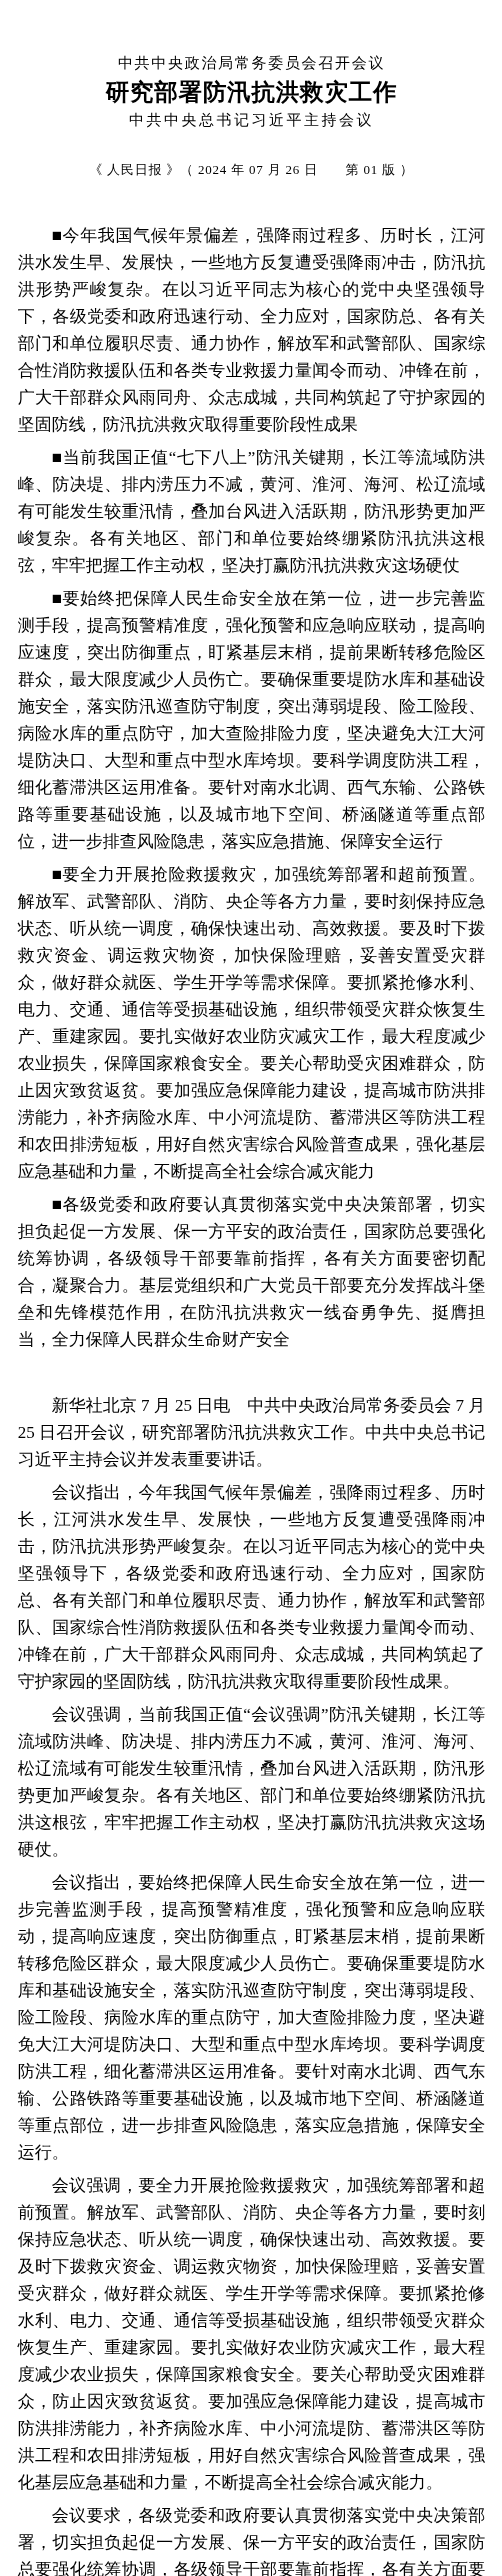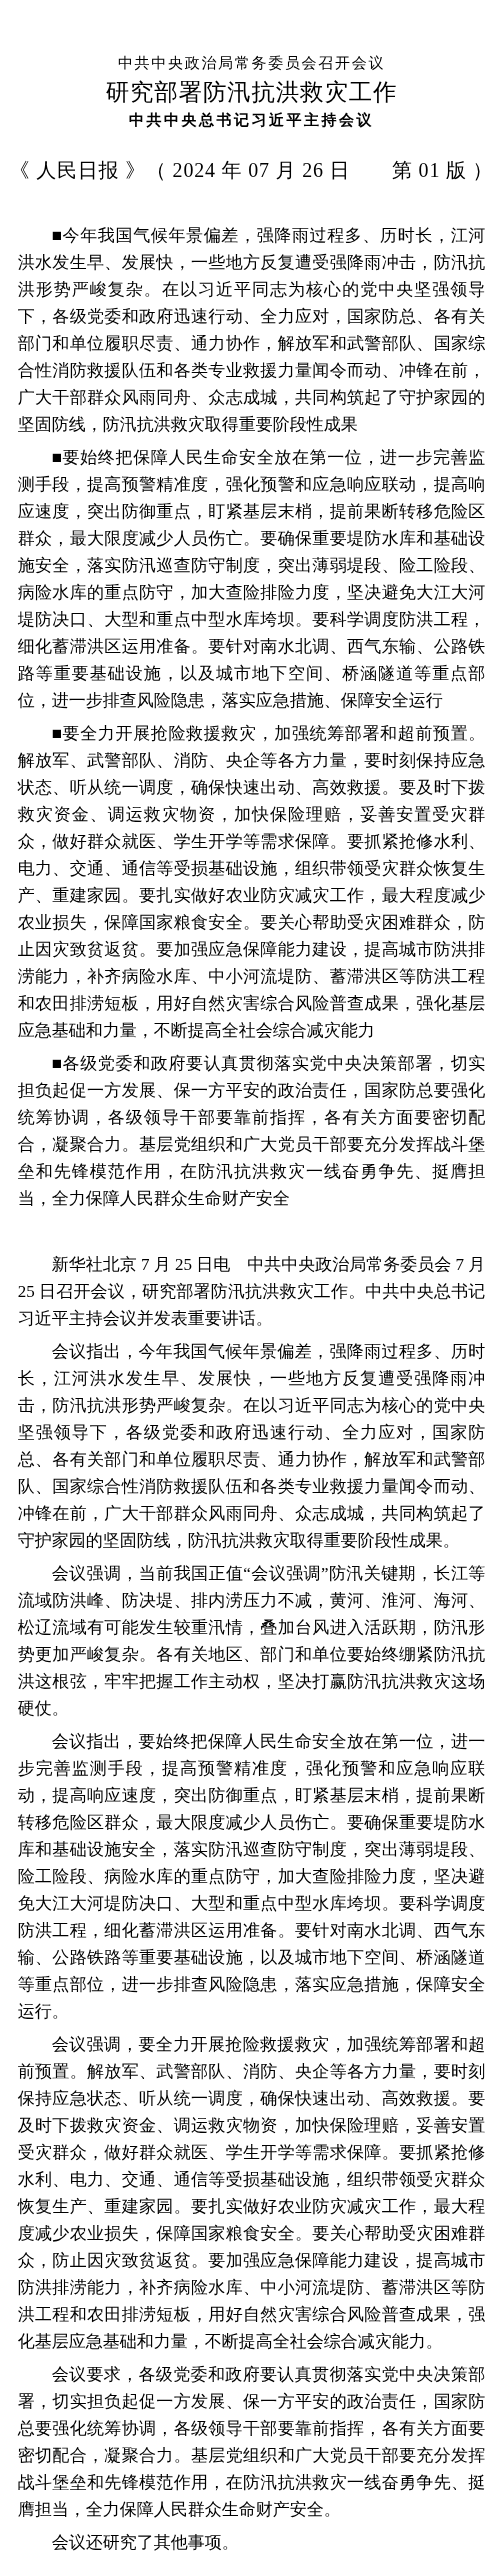--- a/index.html
+++ b/index.html
@@ -25,33 +25,33 @@
     font-size: 15px;
     line-height: 22px;
     letter-spacing: 1.7px;
     font-weight: normal;
     margin: 0;
     font-family: Liberation Serif, serif;
   }
   .title {
     font-size: 23.5px;
     line-height: 32px;
-    font-weight: normal;
+    font-weight: bold;
     letter-spacing: 0.8px;
     margin: 1.7px 0 1.7px 0;
   }
   .subtitle {
     font-size: 15px;
     line-height: 23.5px;
     letter-spacing: 2.5px;
-    font-weight: bold;
+    font-weight: normal;
     margin: 0;
   }
   .source-line {
-    font-size: 20px;
+    font-size: 13px;
     line-height: 20px;
     margin-top: 27px;
     letter-spacing: 0.8px;
   }
   .article {
     margin-top: 42px;
     padding: 0 11.7px;
     font-size: 17px;
     line-height: 27px;
     text-align: justify;
@@ -75,20 +75,21 @@
     <div class="kicker">中共中央政治局常务委员会召开会议</div>
     <div class="title">研究部署防汛抗洪救灾工作</div>
     <div class="subtitle">中共中央总书记习近平主持会议</div>
     <div class="source-line">《 人民日报 》（ 2024 年 07 月 26 日　　第 01 版 ）</div>
   </div>
 
   <div class="article">
 
     <div class="summary-section">
       <p>■今年我国气候年景偏差，强降雨过程多、历时长，江河洪水发生早、发展快，一些地方反复遭受强降雨冲击，防汛抗洪形势严峻复杂。在以习近平同志为核心的党中央坚强领导下，各级党委和政府迅速行动、全力应对，国家防总、各有关部门和单位履职尽责、通力协作，解放军和武警部队、国家综合性消防救援队伍和各类专业救援力量闻令而动、冲锋在前，广大干部群众风雨同舟、众志成城，共同构筑起了守护家园的坚固防线，防汛抗洪救灾取得重要阶段性成果</p>
+      <p>■当前我国正值“七下八上”防汛关键期，长江等流域防洪峰、防决堤、排内涝压力不减，黄河、淮河、海河、松辽流域有可能发生较重汛情，叠加台风进入活跃期，防汛形势更加严峻复杂。各有关地区、部门和单位要始终绷紧防汛抗洪这根弦，牢牢把握工作主动权，坚决打赢防汛抗洪救灾这场硬仗</p>
       <p>■要始终把保障人民生命安全放在第一位，进一步完善监测手段，提高预警精准度，强化预警和应急响应联动，提高响应速度，突出防御重点，盯紧基层末梢，提前果断转移危险区群众，最大限度减少人员伤亡。要确保重要堤防水库和基础设施安全，落实防汛巡查防守制度，突出薄弱堤段、险工险段、病险水库的重点防守，加大查险排险力度，坚决避免大江大河堤防决口、大型和重点中型水库垮坝。要科学调度防洪工程，细化蓄滞洪区运用准备。要针对南水北调、西气东输、公路铁路等重要基础设施，以及城市地下空间、桥涵隧道等重点部位，进一步排查风险隐患，落实应急措施、保障安全运行</p>
       <p>■要全力开展抢险救援救灾，加强统筹部署和超前预置。解放军、武警部队、消防、央企等各方力量，要时刻保持应急状态、听从统一调度，确保快速出动、高效救援。要及时下拨救灾资金、调运救灾物资，加快保险理赔，妥善安置受灾群众，做好群众就医、学生开学等需求保障。要抓紧抢修水利、电力、交通、通信等受损基础设施，组织带领受灾群众恢复生产、重建家园。要扎实做好农业防灾减灾工作，最大程度减少农业损失，保障国家粮食安全。要关心帮助受灾困难群众，防止因灾致贫返贫。要加强应急保障能力建设，提高城市防洪排涝能力，补齐病险水库、中小河流堤防、蓄滞洪区等防洪工程和农田排涝短板，用好自然灾害综合风险普查成果，强化基层应急基础和力量，不断提高全社会综合减灾能力</p>
       <p>■各级党委和政府要认真贯彻落实党中央决策部署，切实担负起促一方发展、保一方平安的政治责任，国家防总要强化统筹协调，各级领导干部要靠前指挥，各有关方面要密切配合，凝聚合力。基层党组织和广大党员干部要充分发挥战斗堡垒和先锋模范作用，在防汛抗洪救灾一线奋勇争先、挺膺担当，全力保障人民群众生命财产安全</p>
     </div>
 
     <div class="news-section">
       <p>新华社北京 7 月 25 日电　中共中央政治局常务委员会 7 月 25 日召开会议，研究部署防汛抗洪救灾工作。中共中央总书记习近平主持会议并发表重要讲话。</p>
       <p>会议指出，今年我国气候年景偏差，强降雨过程多、历时长，江河洪水发生早、发展快，一些地方反复遭受强降雨冲击，防汛抗洪形势严峻复杂。在以习近平同志为核心的党中央坚强领导下，各级党委和政府迅速行动、全力应对，国家防总、各有关部门和单位履职尽责、通力协作，解放军和武警部队、国家综合性消防救援队伍和各类专业救援力量闻令而动、冲锋在前，广大干部群众风雨同舟、众志成城，共同构筑起了守护家园的坚固防线，防汛抗洪救灾取得重要阶段性成果。</p>
       <p>会议强调，当前我国正值“会议强调”防汛关键期，长江等流域防洪峰、防决堤、排内涝压力不减，黄河、淮河、海河、松辽流域有可能发生较重汛情，叠加台风进入活跃期，防汛形势更加严峻复杂。各有关地区、部门和单位要始终绷紧防汛抗洪这根弦，牢牢把握工作主动权，坚决打赢防汛抗洪救灾这场硬仗。</p>
       <p>会议指出，要始终把保障人民生命安全放在第一位，进一步完善监测手段，提高预警精准度，强化预警和应急响应联动，提高响应速度，突出防御重点，盯紧基层末梢，提前果断转移危险区群众，最大限度减少人员伤亡。要确保重要堤防水库和基础设施安全，落实防汛巡查防守制度，突出薄弱堤段、险工险段、病险水库的重点防守，加大查险排险力度，坚决避免大江大河堤防决口、大型和重点中型水库垮坝。要科学调度防洪工程，细化蓄滞洪区运用准备。要针对南水北调、西气东输、公路铁路等重要基础设施，以及城市地下空间、桥涵隧道等重点部位，进一步排查风险隐患，落实应急措施，保障安全运行。</p>

